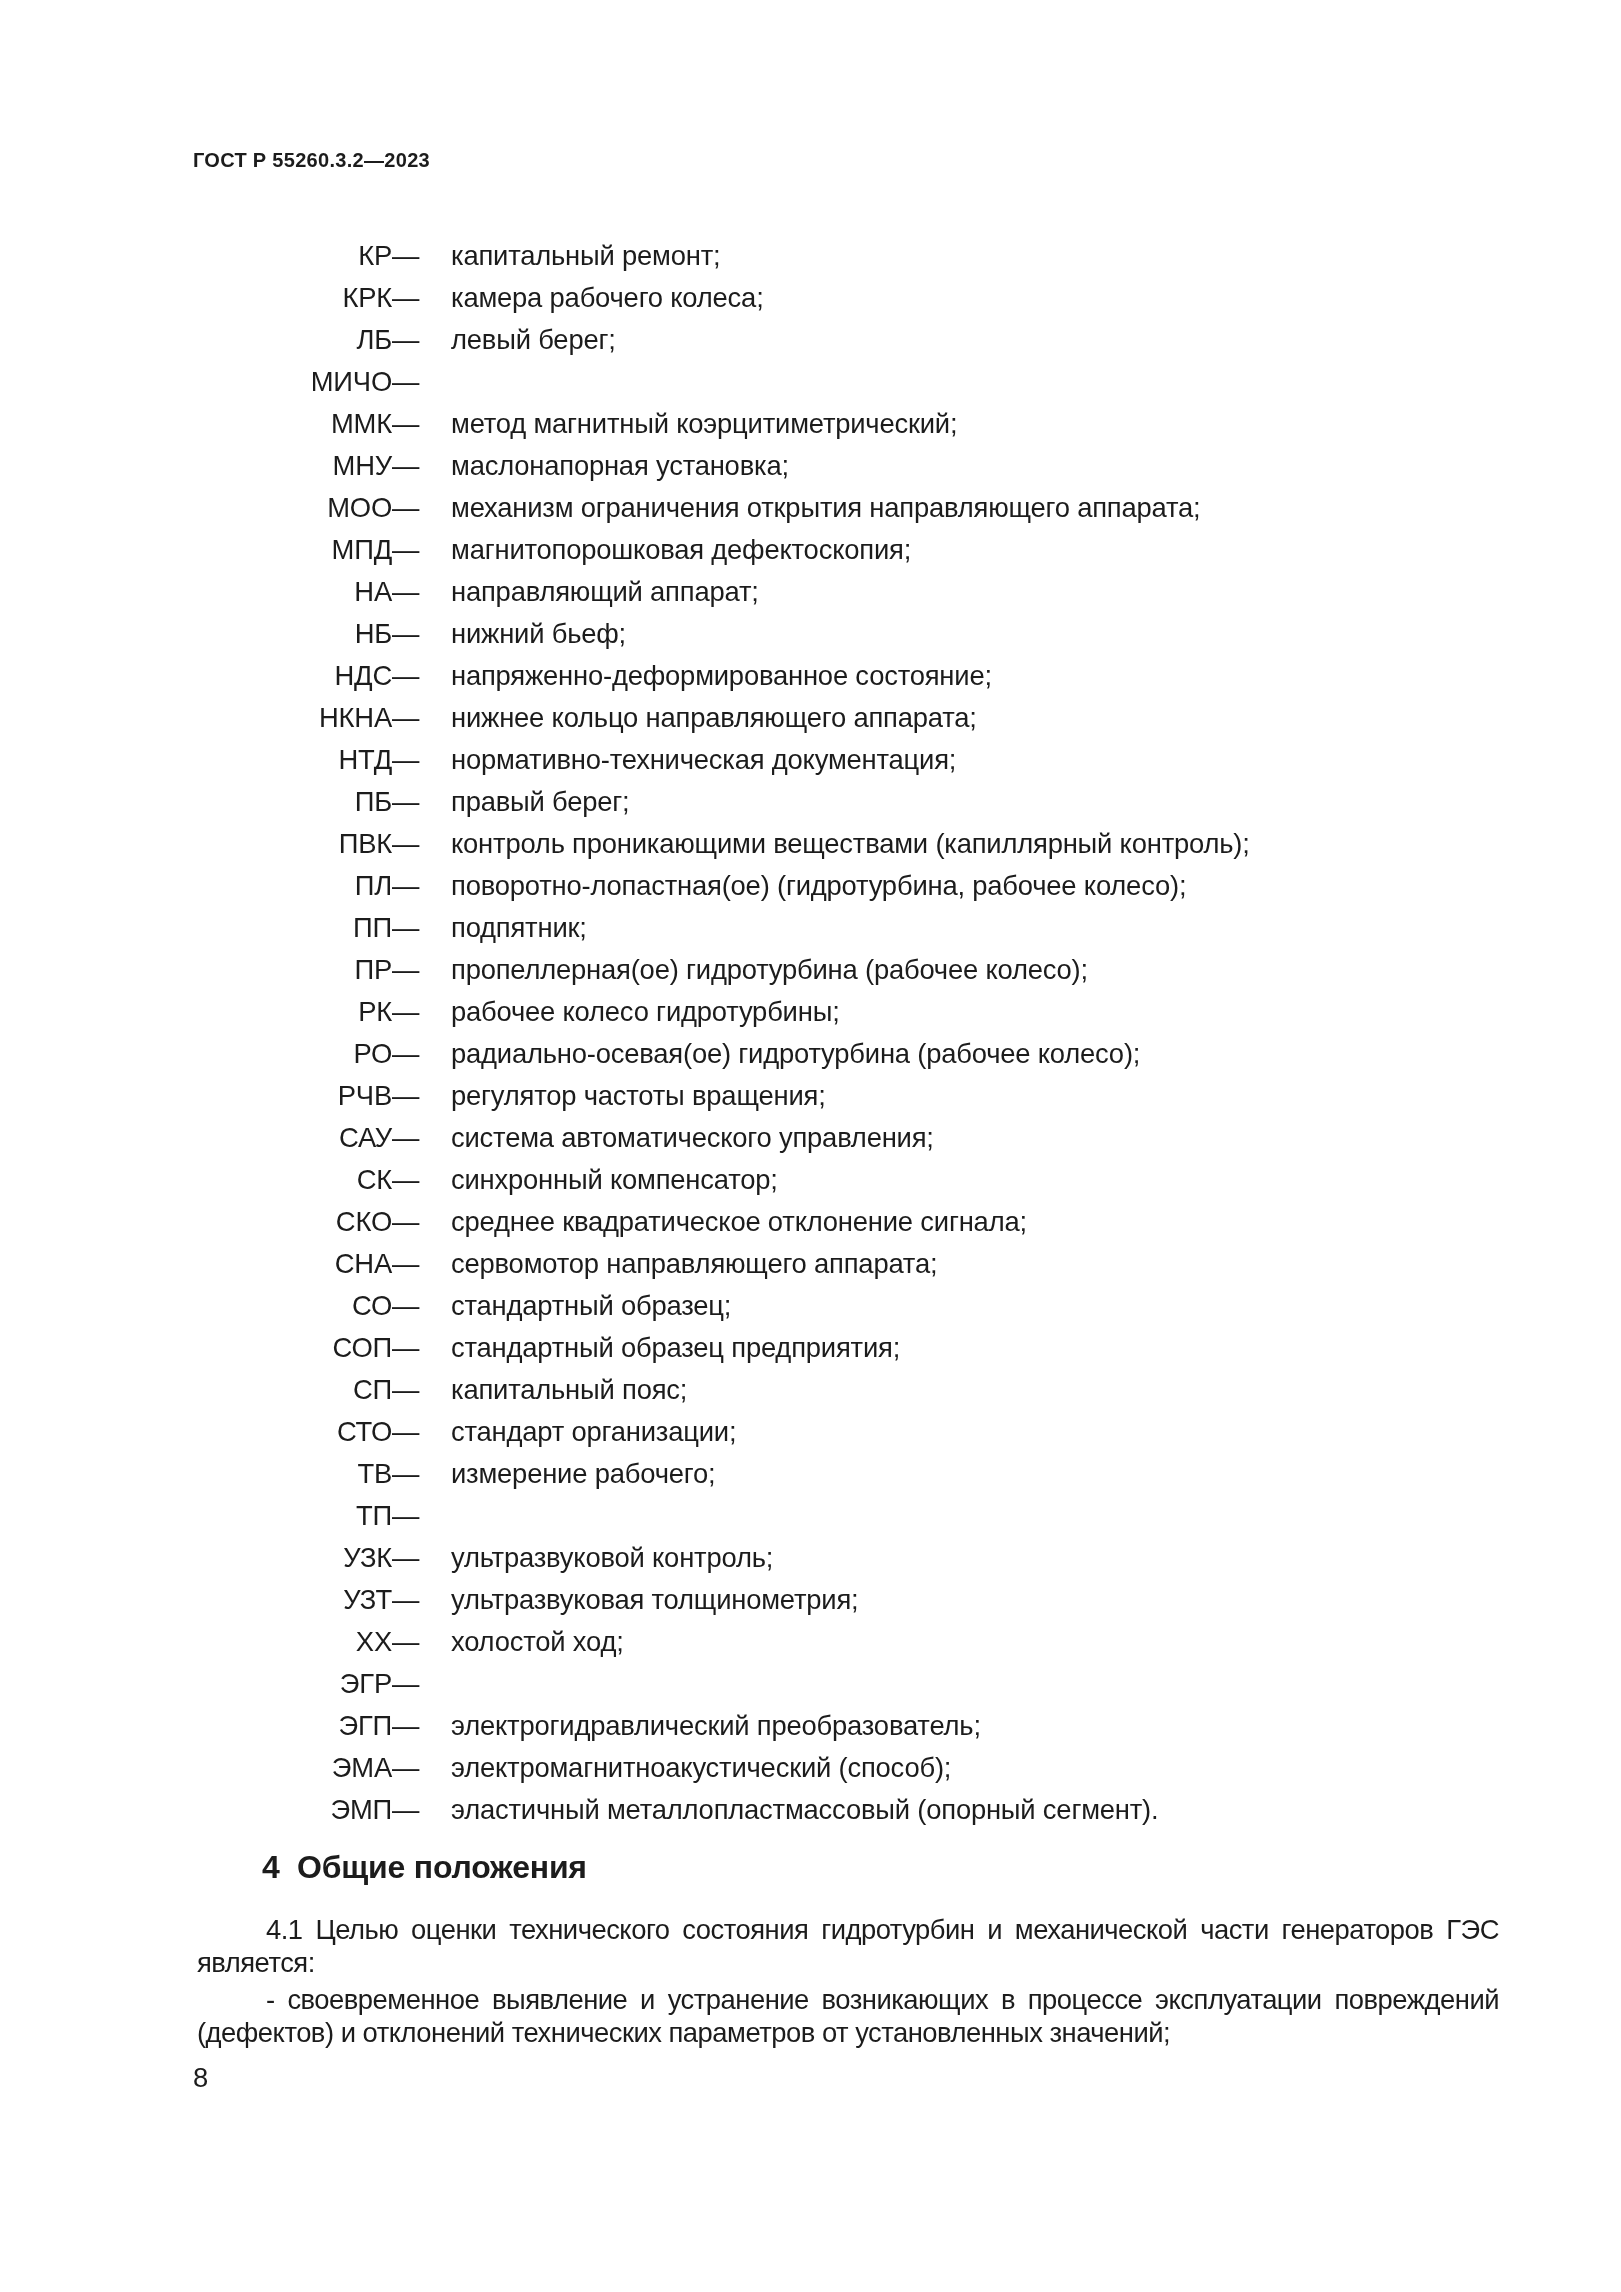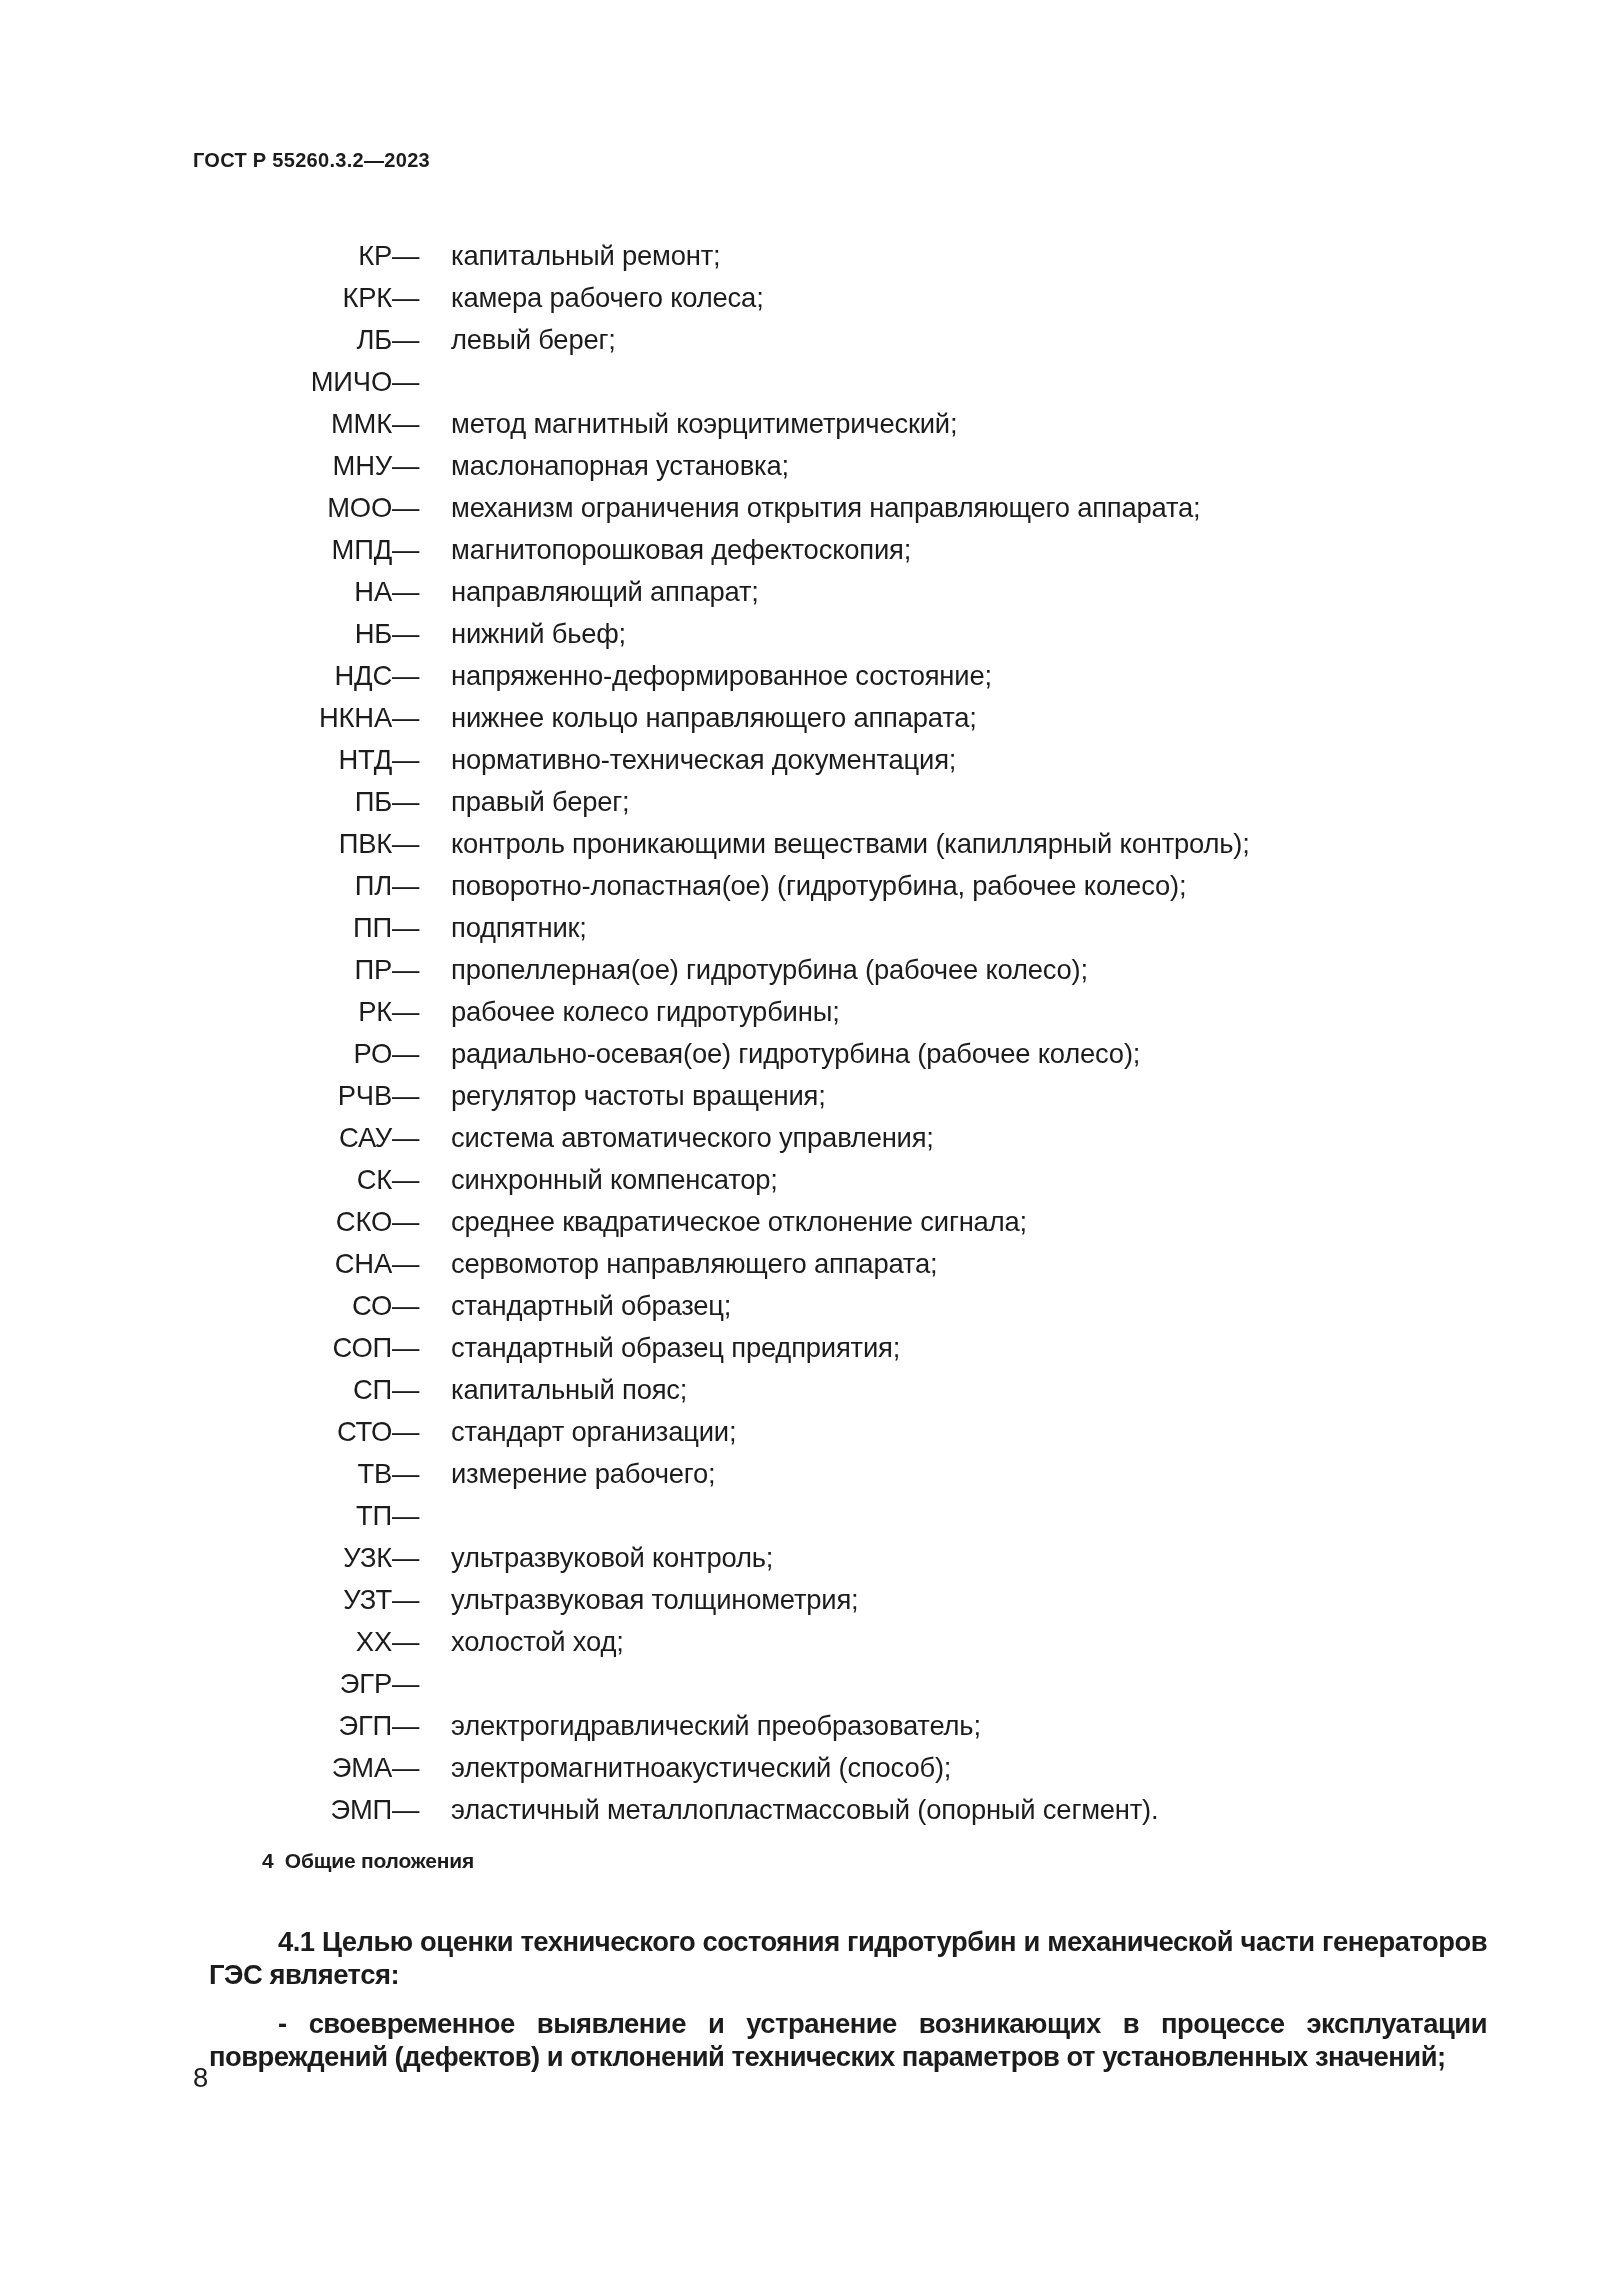--- a/index.html
+++ b/index.html
@@ -35,40 +35,39 @@
     font-size: 27.4px;
     letter-spacing: -0.2px;
     white-space: nowrap;
   }
   .abbr-row .abbr { text-align: right; }
   .abbr-row .dash { text-align: left; }
   .section-heading {
     position: absolute;
     left: 262px;
     top: 1849px;
-    font-size: 21px;
+    font-size: 32px;
     font-weight: bold;
     letter-spacing: -0.2px;
     white-space: pre-wrap;
   }
   .body-text {
     position: absolute;
     left: 193px;
     top: 1909px;
     width: 1310px;
     font-size: 27.4px;
     line-height: 33px;
     letter-spacing: -0.5px;
     text-align: justify;
   }
   .body-text p {
-    margin: 16px;
+    margin: 4px;
     padding: 0;
     text-indent: 69px;
-    font-weight: bold;
   }
   .page-number {
     position: absolute;
     left: 193px;
     top: 2062px;
     font-size: 27.4px;
   }
 </style>
 </head>
 <body>

